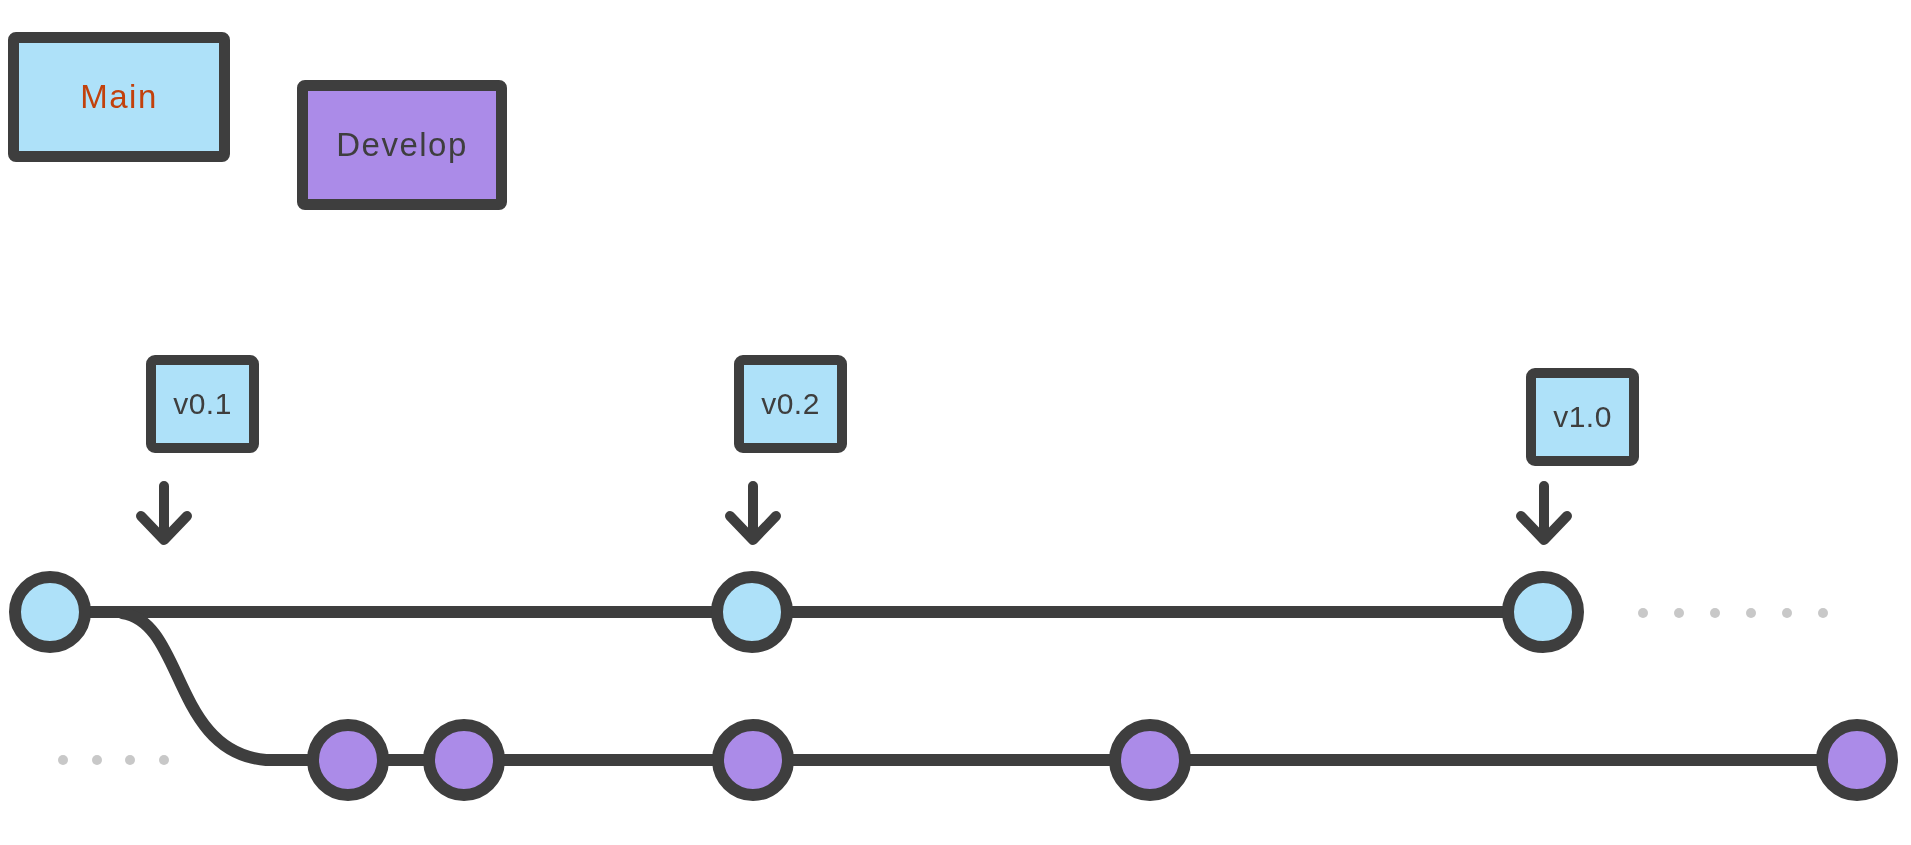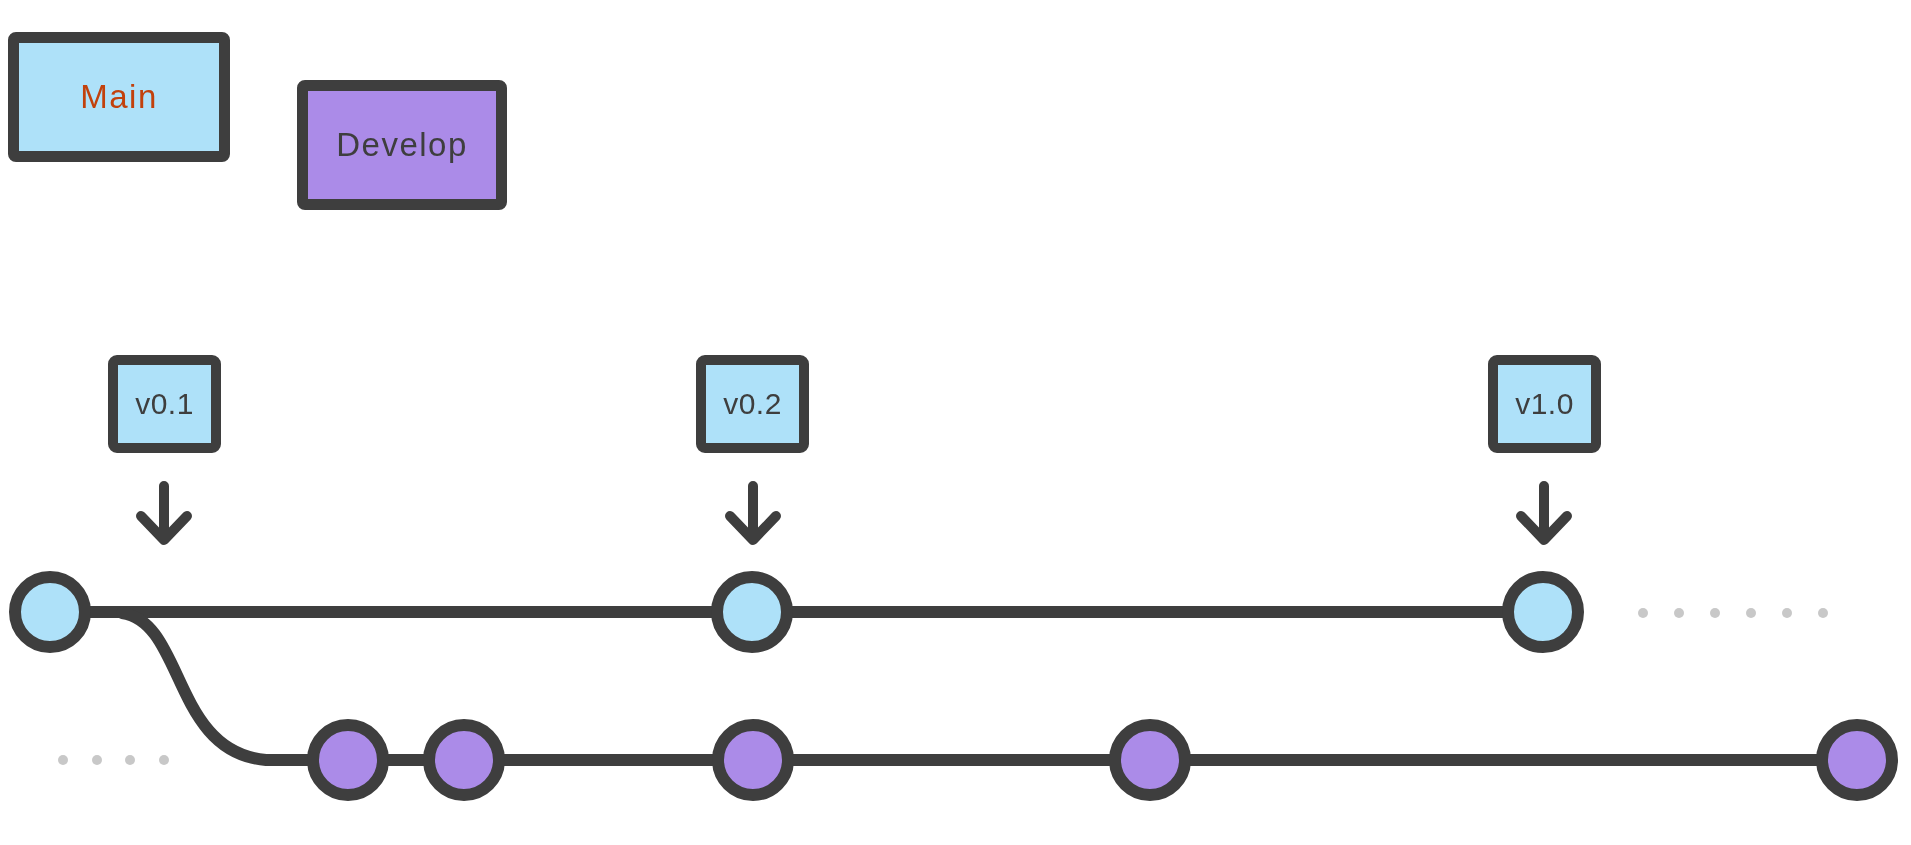--- a/index.html
+++ b/index.html
@@ -42,24 +42,25 @@
     box-sizing: border-box;
     border: 10px solid #8b5cf6;
     border-radius: 9px;
     display: flex;
     align-items: center;
     justify-content: center;
     font-size: 30px;
     letter-spacing: 0.5px;
     width: 113px;
     height: 98px;
+    margin-left: 38px;
   }
   .tag-v01 { left: 108px; top: 355px; }
   .tag-v02 { left: 696px; top: 355px; }
-  .tag-v10 { left: 1488px; top: 355px; }
+  .tag-v10 { left: 1488px; top: 368px; }
   .label-text { pointer-events: none; }
 </style>
 </head>
 <body>
 
 <div class="canvas">
 
   <svg class="graph-svg" id="graph-svg" viewBox="0 0 1911 845" xmlns="http://www.w3.org/2000/svg">
       <line x1="50" y1="612" x2="1543" y2="612" stroke="#3e3e3e" stroke-width="12"></line>
       <path d="M 122 613 C 185 622, 172 752, 266 760" fill="none" stroke="#3e3e3e" stroke-width="12" stroke-linecap="round"></path>

